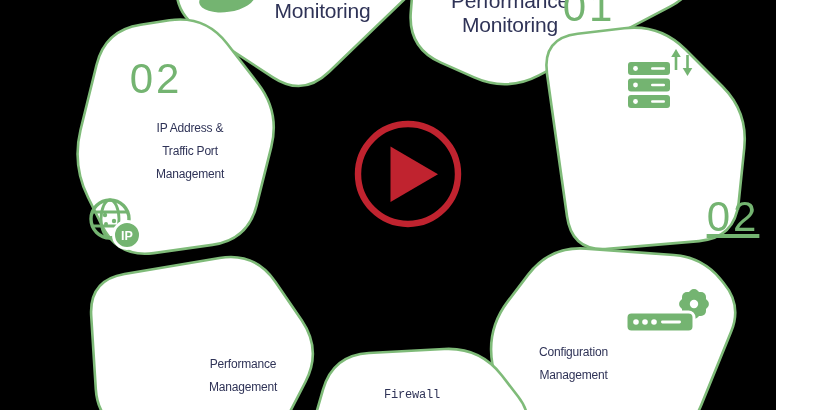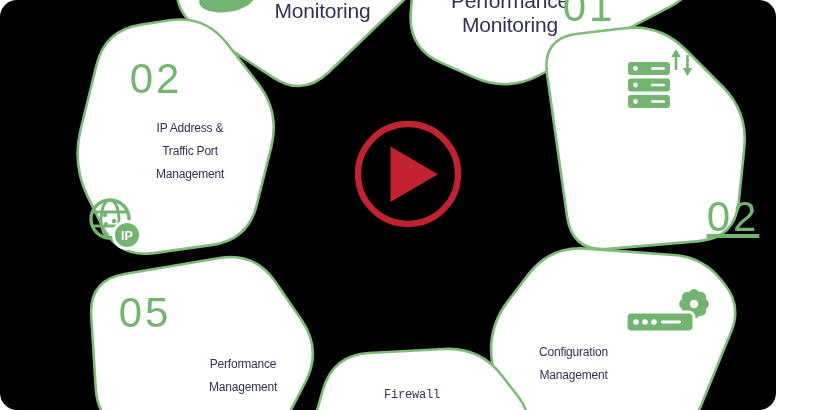--- a/index.html
+++ b/index.html
@@ -8,21 +8,20 @@
     --petal-border:#7fbb79;
     --accent-green:#74b471;
     --text-navy:#2f3357;
     --play-red:#c0232f;
   }
   html,body{margin:0;padding:0;}
   .stage{
     position:relative;width:776px;height:410px;overflow:hidden;
     background:var(--background);
     font-family:"Liberation Sans","DejaVu Sans",sans-serif;
-    border-radius:17px;
   }
   .petal-svg{position:absolute;left:0;top:0;}
   .petal-svg path{fill:var(--petal-fill);stroke:var(--petal-border);stroke-width:2.6;}
   .label{
     position:absolute;text-align:center;color:var(--text-navy);
     font-size:12px;line-height:23px;letter-spacing:-0.2px;
   }
   .label span{display:block;}
   .label-lg{font-size:21px;line-height:24px;}
   .num{
@@ -99,21 +98,20 @@
   </svg>
   <div class="label" style="left:486px;top:341px;width:175px;">
     <span>Configuration</span>
     <span>Management</span>
   </div>
 
   <div class="label" style="left:348px;top:384px;width:128px;font-family:Liberation Mono, monospace;">
     <span>Firewall</span>
   </div>
 
-  <div class="num" style="left:112px;top:292px;">05</div>
   <div class="label" style="left:157px;top:353px;width:172px;">
     <span>Performance</span>
     <span>Management</span>
   </div>
 
   <div class="num" style="left:123px;top:58px;">02</div>
   <div class="label" style="left:104px;top:117px;width:172px;">
     <span>IP Address &amp;</span>
     <span>Traffic Port</span>
     <span>Management</span>

